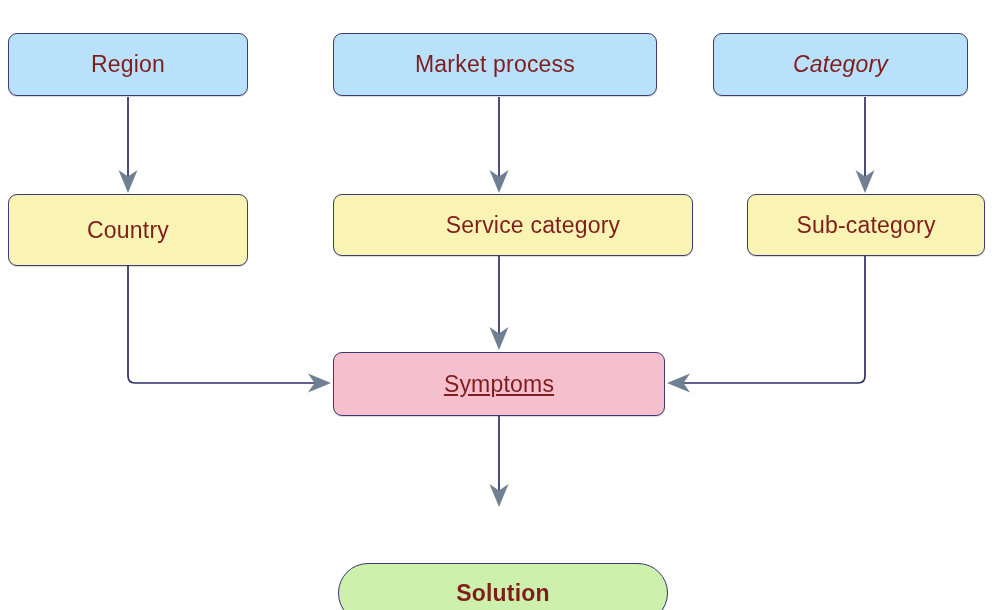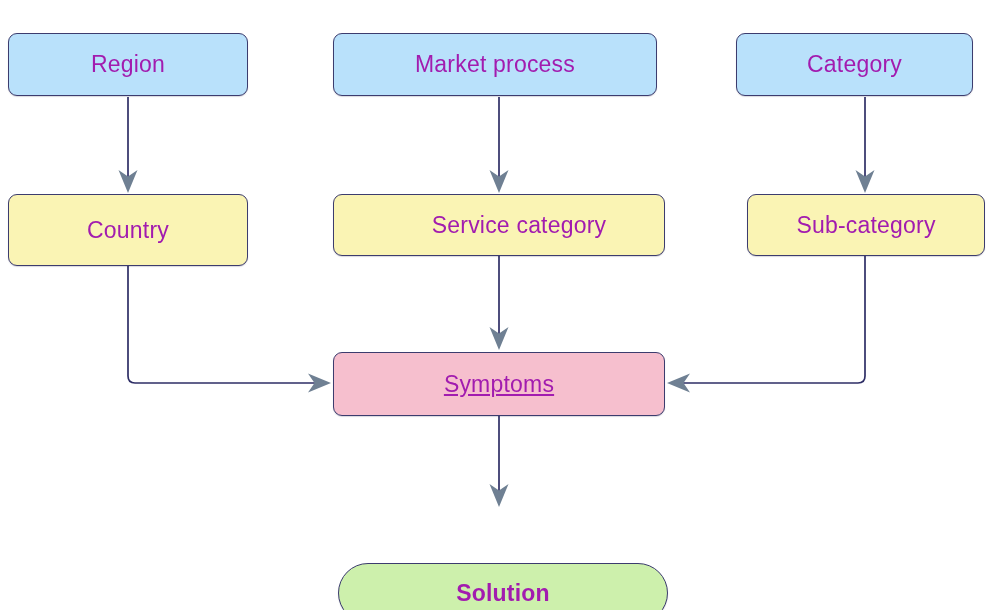--- a/index.html
+++ b/index.html
@@ -16,21 +16,21 @@
     font-family: "Liberation Sans", sans-serif;
   }
   .node {
     position: absolute;
     box-sizing: border-box;
     display: flex;
     align-items: center;
     justify-content: center;
     border: 1.6px solid #3c3c6e;
     border-radius: 9px;
-    color: #a21caf;
+    color: #7f1d1d;
     font-size: 23px;
     font-weight: 400;
     letter-spacing: 0.2px;
     line-height: 1;
     white-space: nowrap;
     box-shadow: 0 1px 1px rgba(40,40,70,0.18);
   }
   .node.blue   { background: #b9e1fb; }
   .node.yellow { background: #faf4b4; }
   .node.pink   { background: #f6bfce; }
@@ -100,29 +100,29 @@
   </svg>
 
   <div class="node blue" style="left:8px; top:33px; width:240px; height:63px;">
     <span class="label">Region</span>
   </div>
 
   <div class="node blue" style="left:333px; top:33px; width:324px; height:63px;">
     <span class="label">Market process</span>
   </div>
 
-  <div class="node blue" style="left:736px; top:33px; width:237px; height:63px;">
+  <div class="node blue" style="left:713px; top:33px; width:255px; height:63px;font-style:italic;">
     <span class="label">Category</span>
   </div>
 
   <div class="node yellow" style="left:8px; top:194px; width:240px; height:72px;">
     <span class="label">Country</span>
   </div>
 
-  <div class="node yellow" style="left:333px; top:194px; width:332px; height:62px;padding-left:40px;">
+  <div class="node yellow" style="left:333px; top:194px; width:360px; height:62px;padding-left:40px;">
     <span class="label">Service category</span>
   </div>
 
   <div class="node yellow" style="left:747px; top:194px; width:238px; height:62px;">
     <span class="label">Sub-category</span>
   </div>
 
   <div class="node pink" style="left:333px; top:352px; width:332px; height:64px;text-decoration:underline;">
     <span class="label">Symptoms</span>
   </div>

